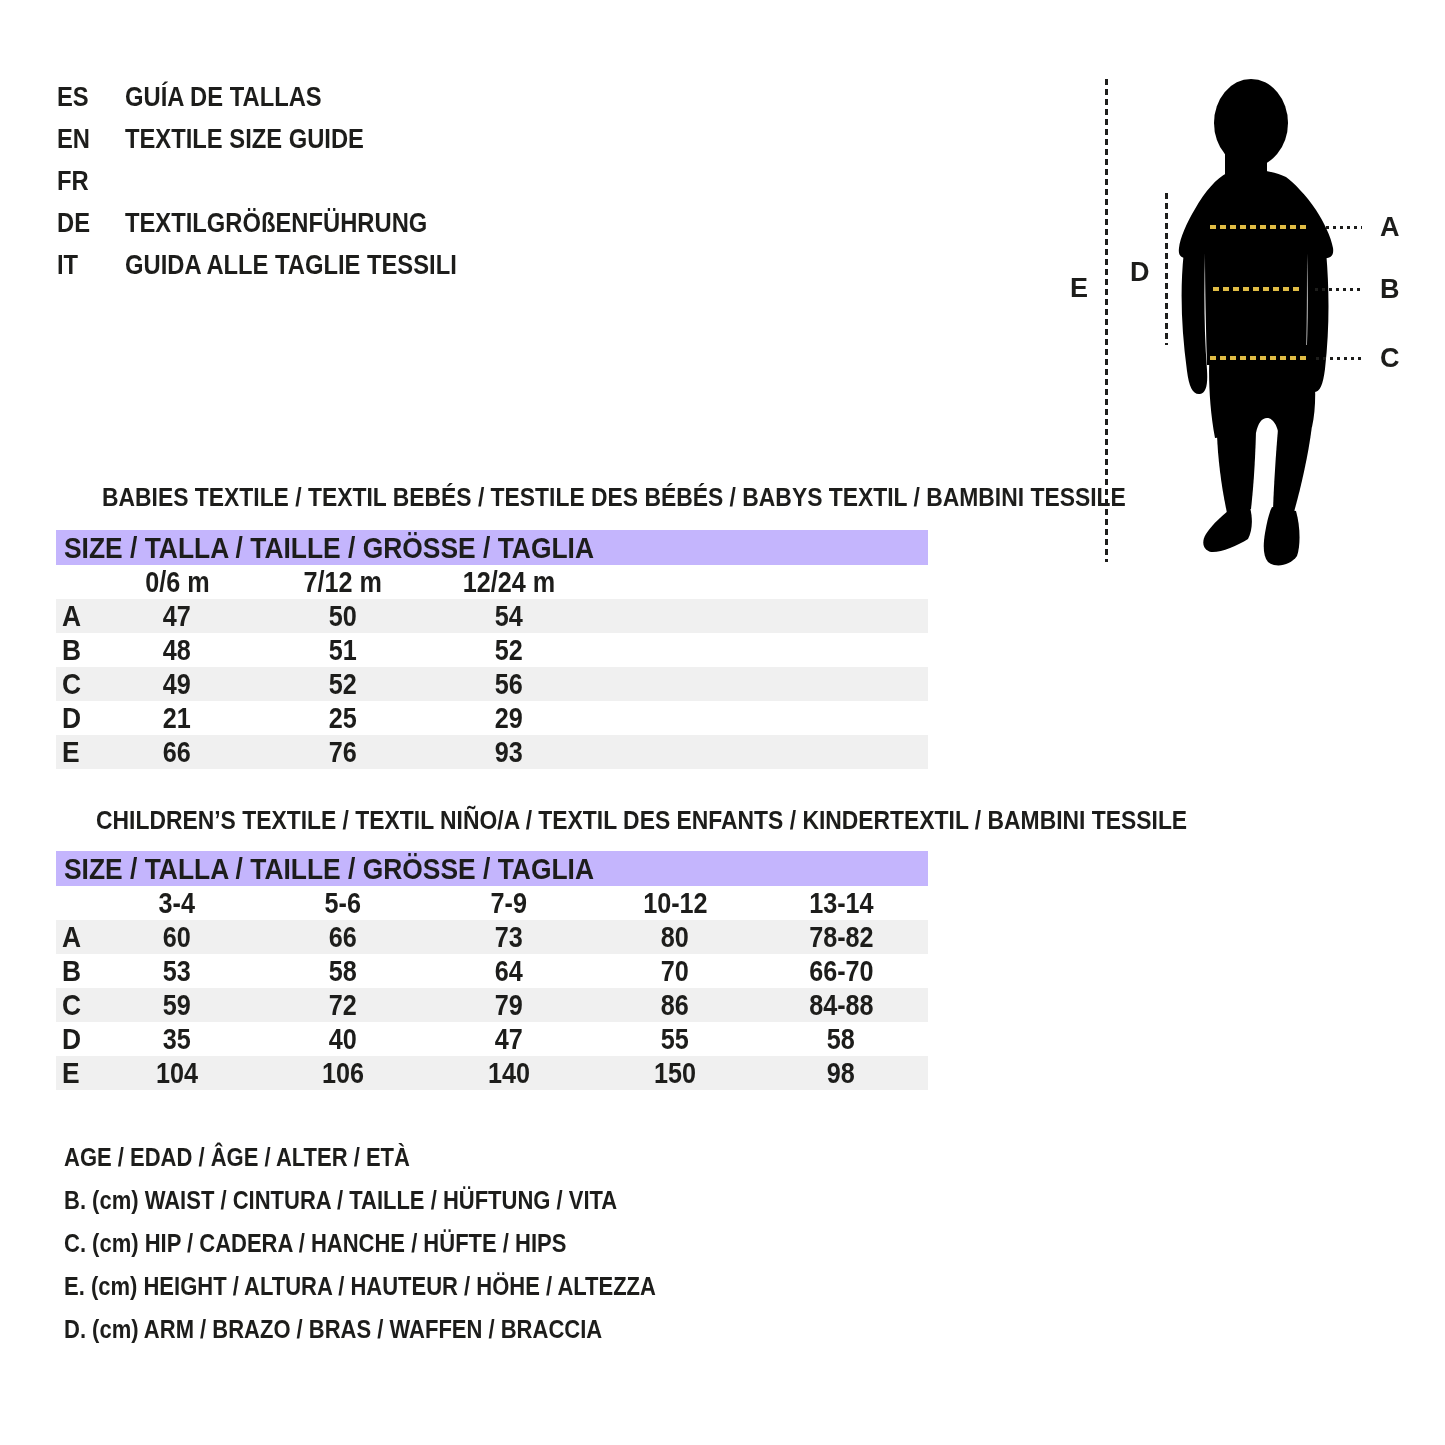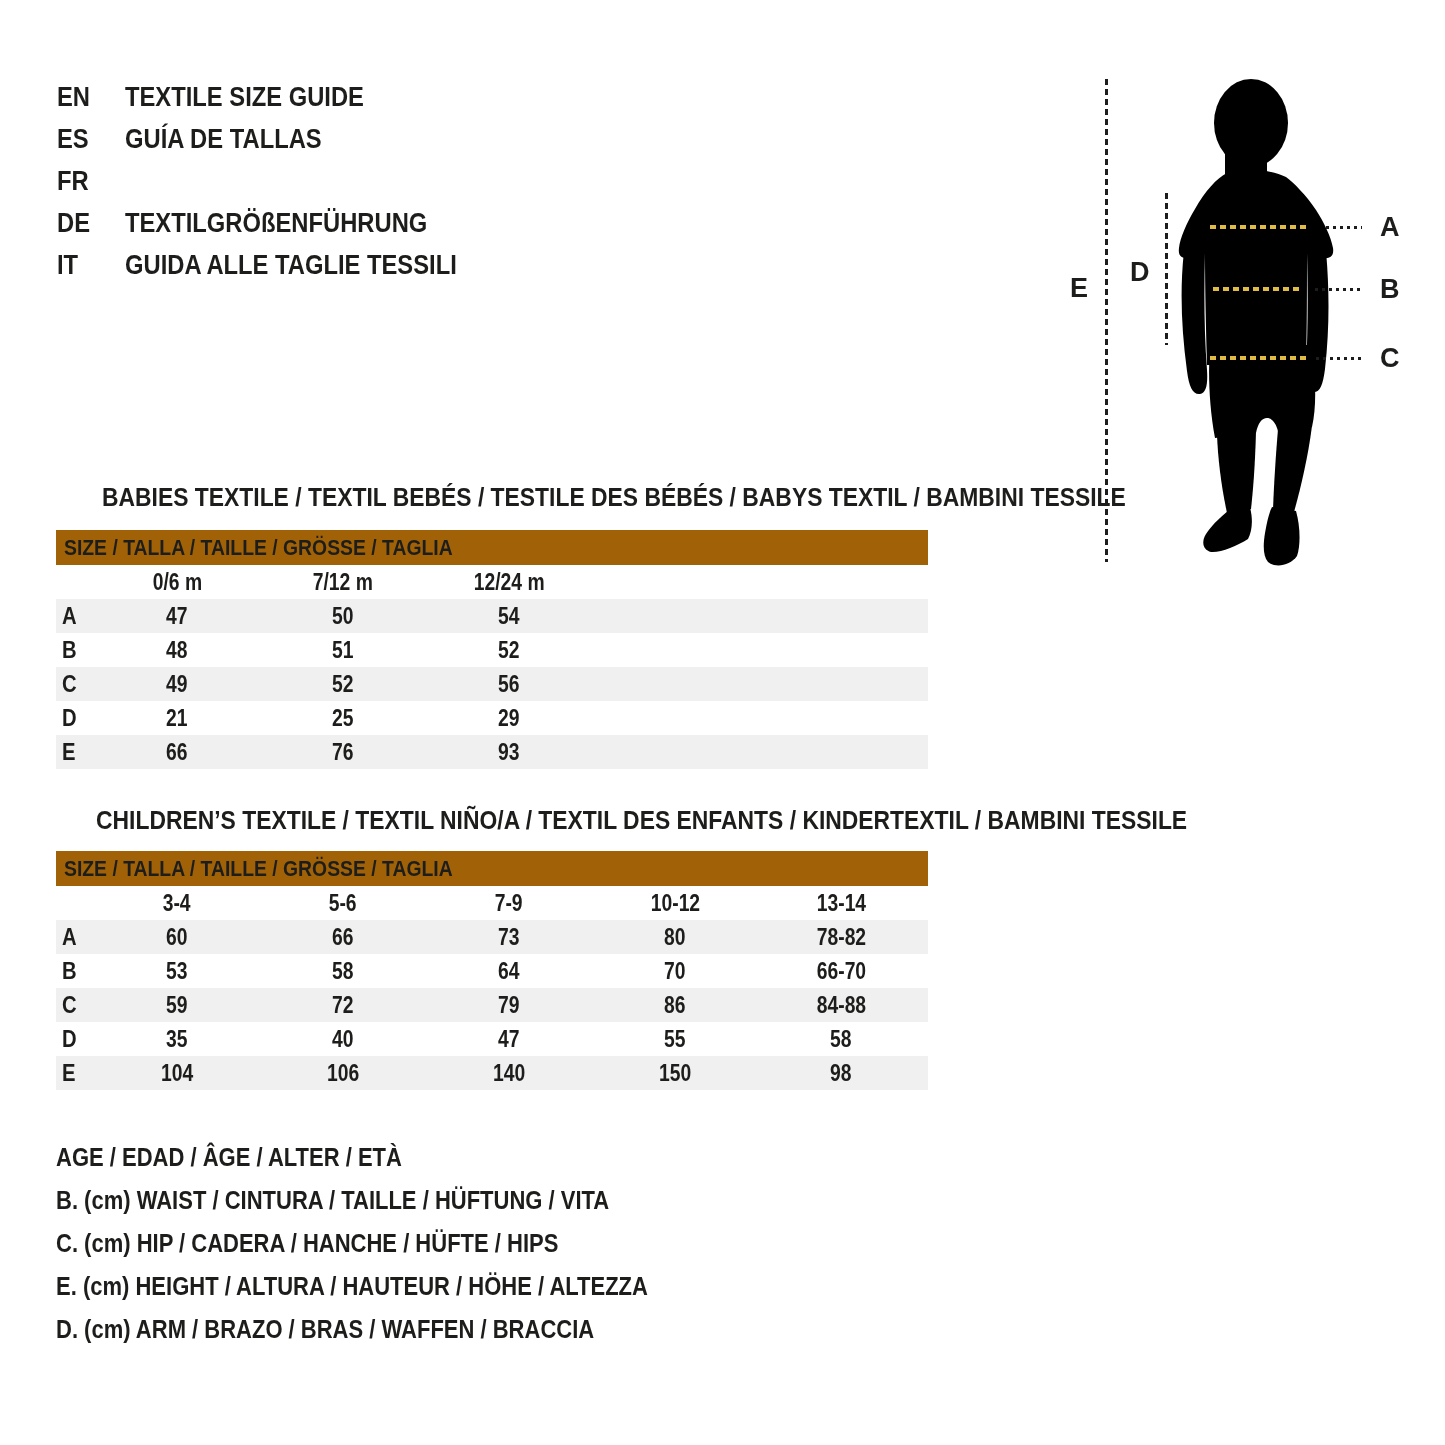--- a/index.html
+++ b/index.html
@@ -17,48 +17,48 @@
   
   .lang-block { left:57px; top:76px; }
   .lang-row { display:flex; height:42px; align-items:center; font-size:27px; font-weight:bold; }
   .lang-code { width:68px; }
 
   
   .section-title { font-size:26px; font-weight:bold; white-space:nowrap; }
 
   
   .size-table { width:872px; }
-  .t-bar { height:35px; background:#a16207; display:flex; align-items:center; padding-left:8px;
-           font-size:22px; font-weight:bold; box-sizing:border-box; }
-  .t-colrow, .t-row { height:34px; display:flex; align-items:center; font-size:23px; font-weight:bold; }
+  .t-bar { height:35px; background:#c4b5fd; display:flex; align-items:center; padding-left:8px;
+           font-size:30px; font-weight:bold; box-sizing:border-box; }
+  .t-colrow, .t-row { height:34px; display:flex; align-items:center; font-size:30px; font-weight:bold; }
   .t-letter { width:38px; padding-left:6px; box-sizing:border-box; }
   .t-cell { width:166px; display:flex; justify-content:center; }
   .stripe { background:#f0f0f0; }
 
   
-  .legend-block { left:56px; top:1136px;text-align:center; }
+  .legend-block { left:64px; top:1136px;text-align:center; }
   .legend-line { height:43px; display:flex; align-items:center; font-size:25px; font-weight:bold; }
 
   
   .vdot { width:3px; background:repeating-linear-gradient(180deg,#1d1d1b 0 6px,transparent 6px 10px); }
   .ydash { height:4px; background:repeating-linear-gradient(90deg,#e0bc45 0 6px,transparent 6px 10px); }
   .hdot { height:3px; background:repeating-linear-gradient(90deg,#1d1d1b 0 3px,transparent 3px 7px); }
   .mlabel { font-size:27px; font-weight:bold; line-height:28px; }
 </style>
 </head>
 <body>
 
 <div class="abs lang-block">
   <div class="lang-row">
+    <div class="lang-code"><span class="cxl">ES</span></div>
+    <div><span class="cxl">GUÍA DE TALLAS</span></div>
+  </div>
+  <div class="lang-row">
     <div class="lang-code"><span class="cxl">EN</span></div>
     <div><span class="cxl">TEXTILE SIZE GUIDE</span></div>
-  </div>
-  <div class="lang-row">
-    <div class="lang-code"><span class="cxl">ES</span></div>
-    <div><span class="cxl">GUÍA DE TALLAS</span></div>
   </div>
   <div class="lang-row">
     <div class="lang-code"><span class="cxl">FR</span></div>
   </div>
   <div class="lang-row">
     <div class="lang-code"><span class="cxl">DE</span></div>
     <div><span class="cxl">TEXTILGRÖßENFÜHRUNG</span></div>
   </div>
   <div class="lang-row">
     <div class="lang-code"><span class="cxl">IT</span></div>

